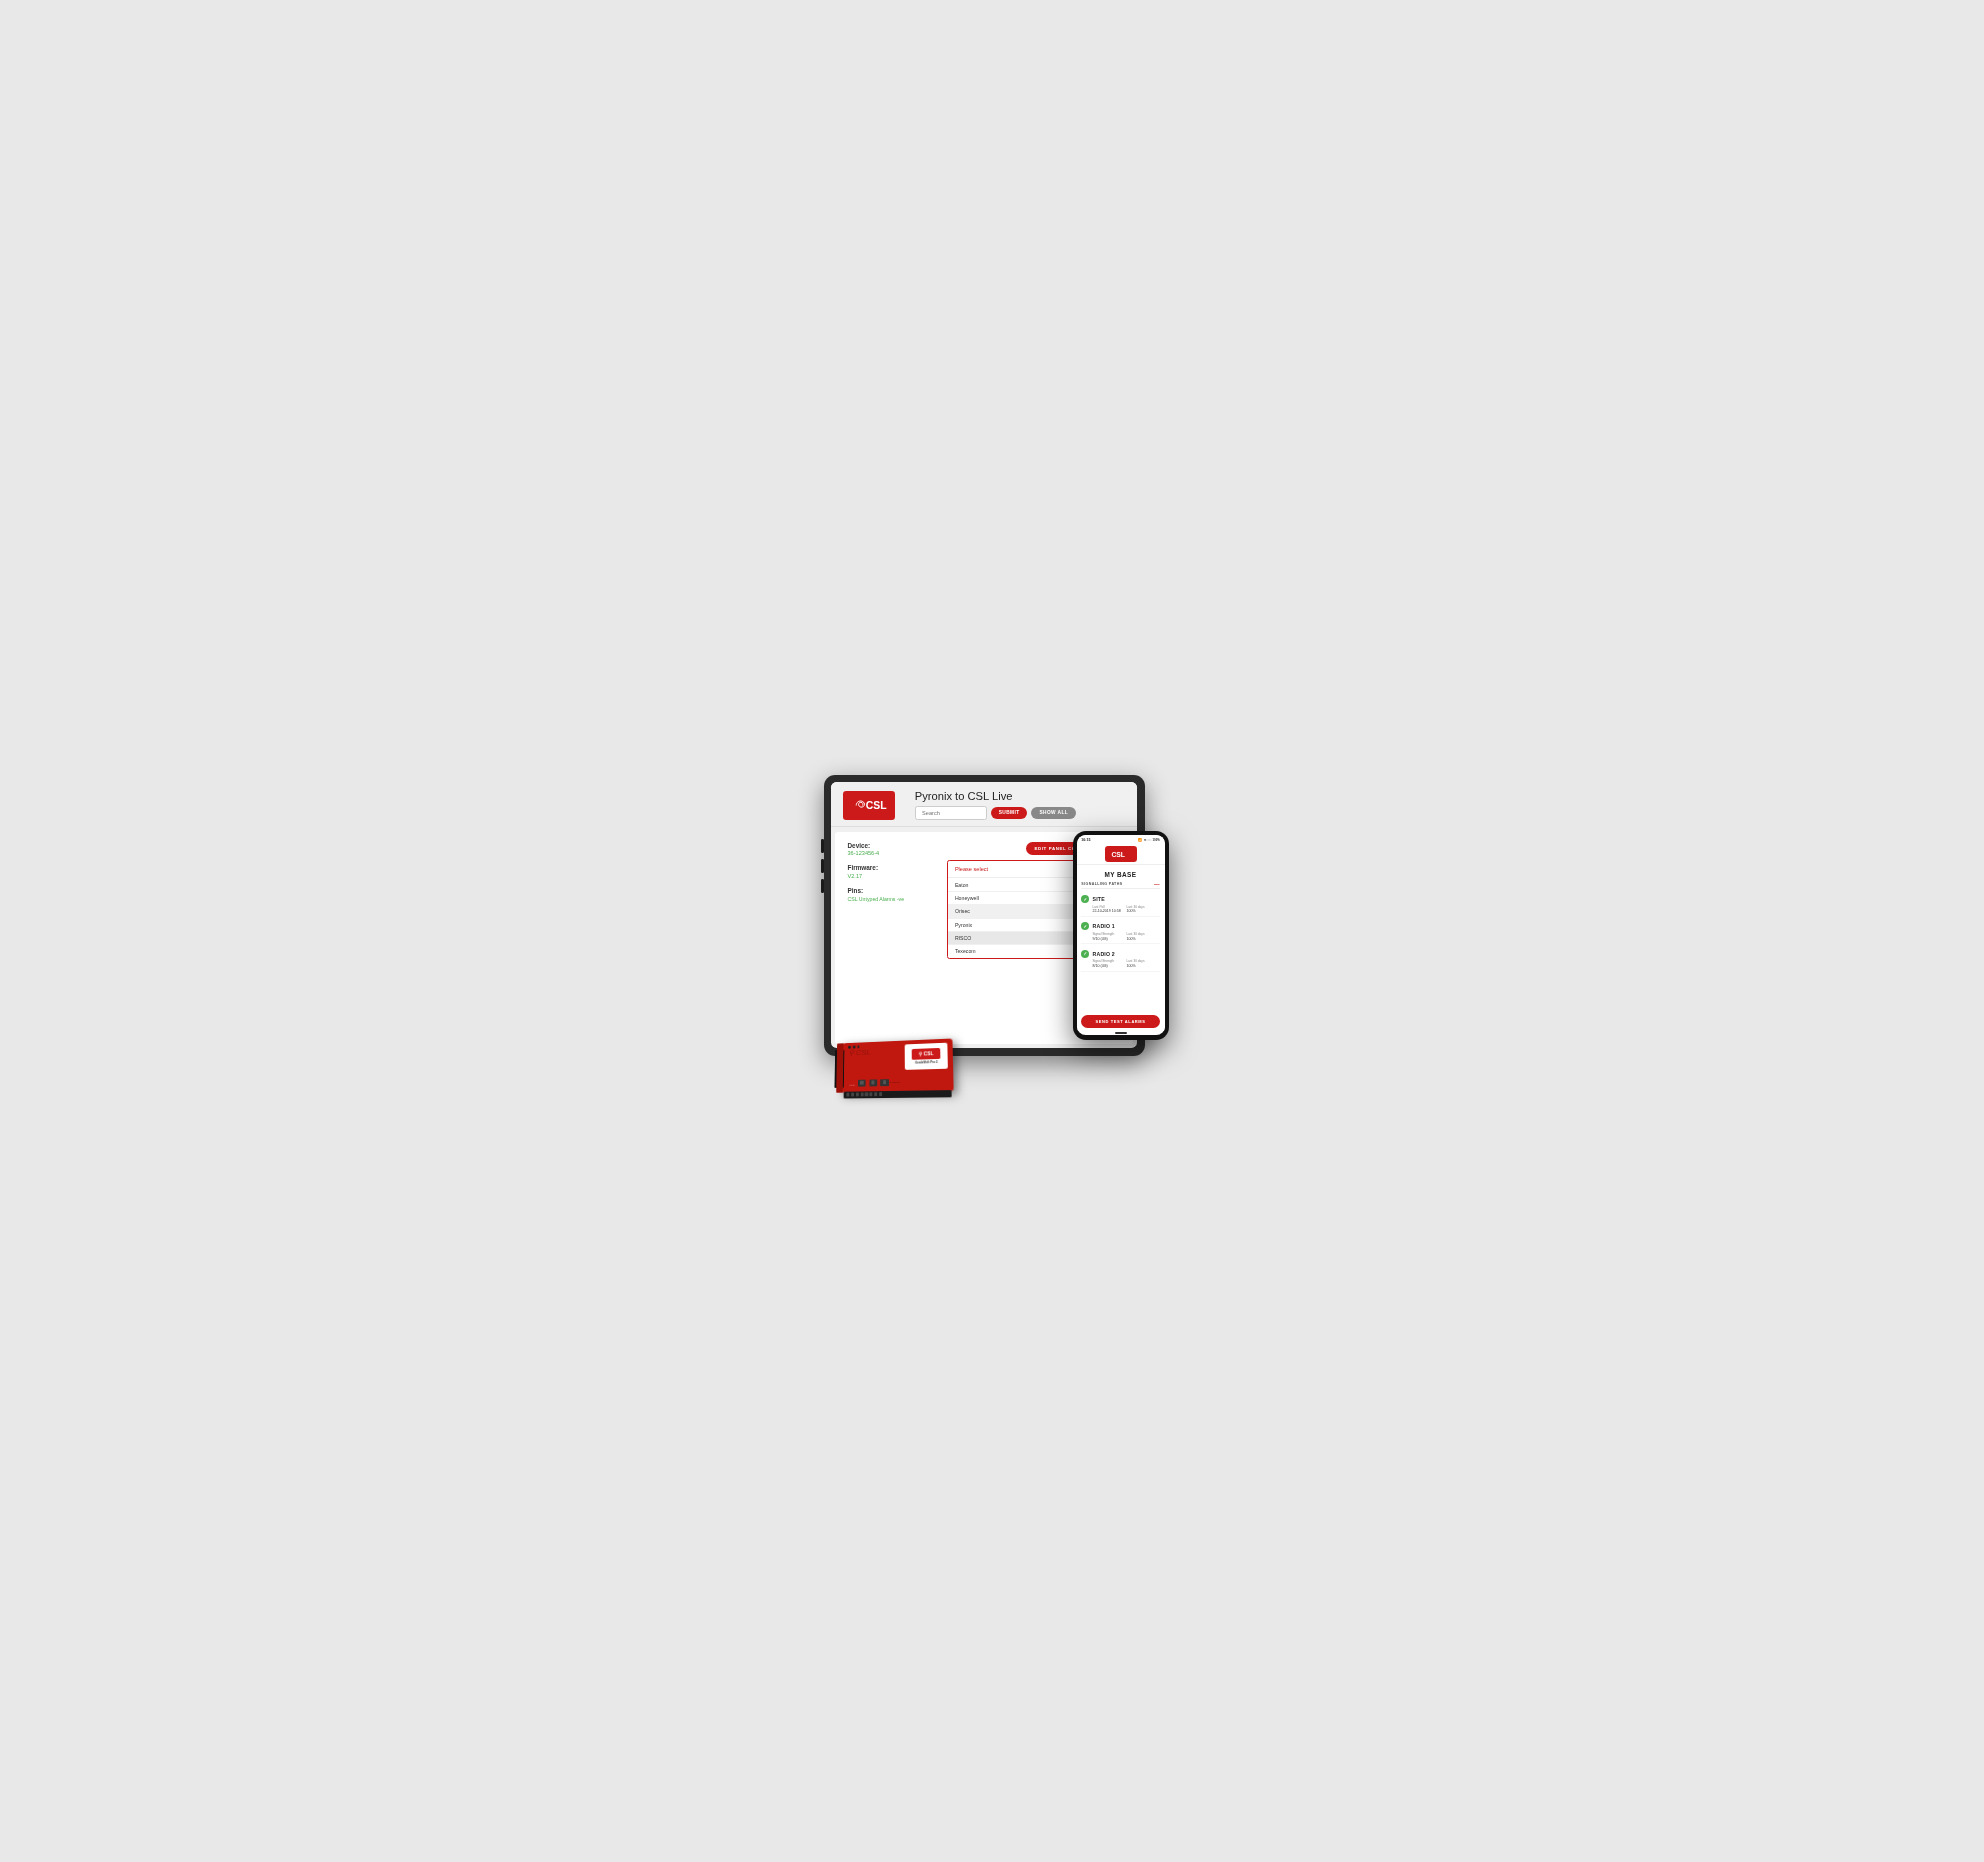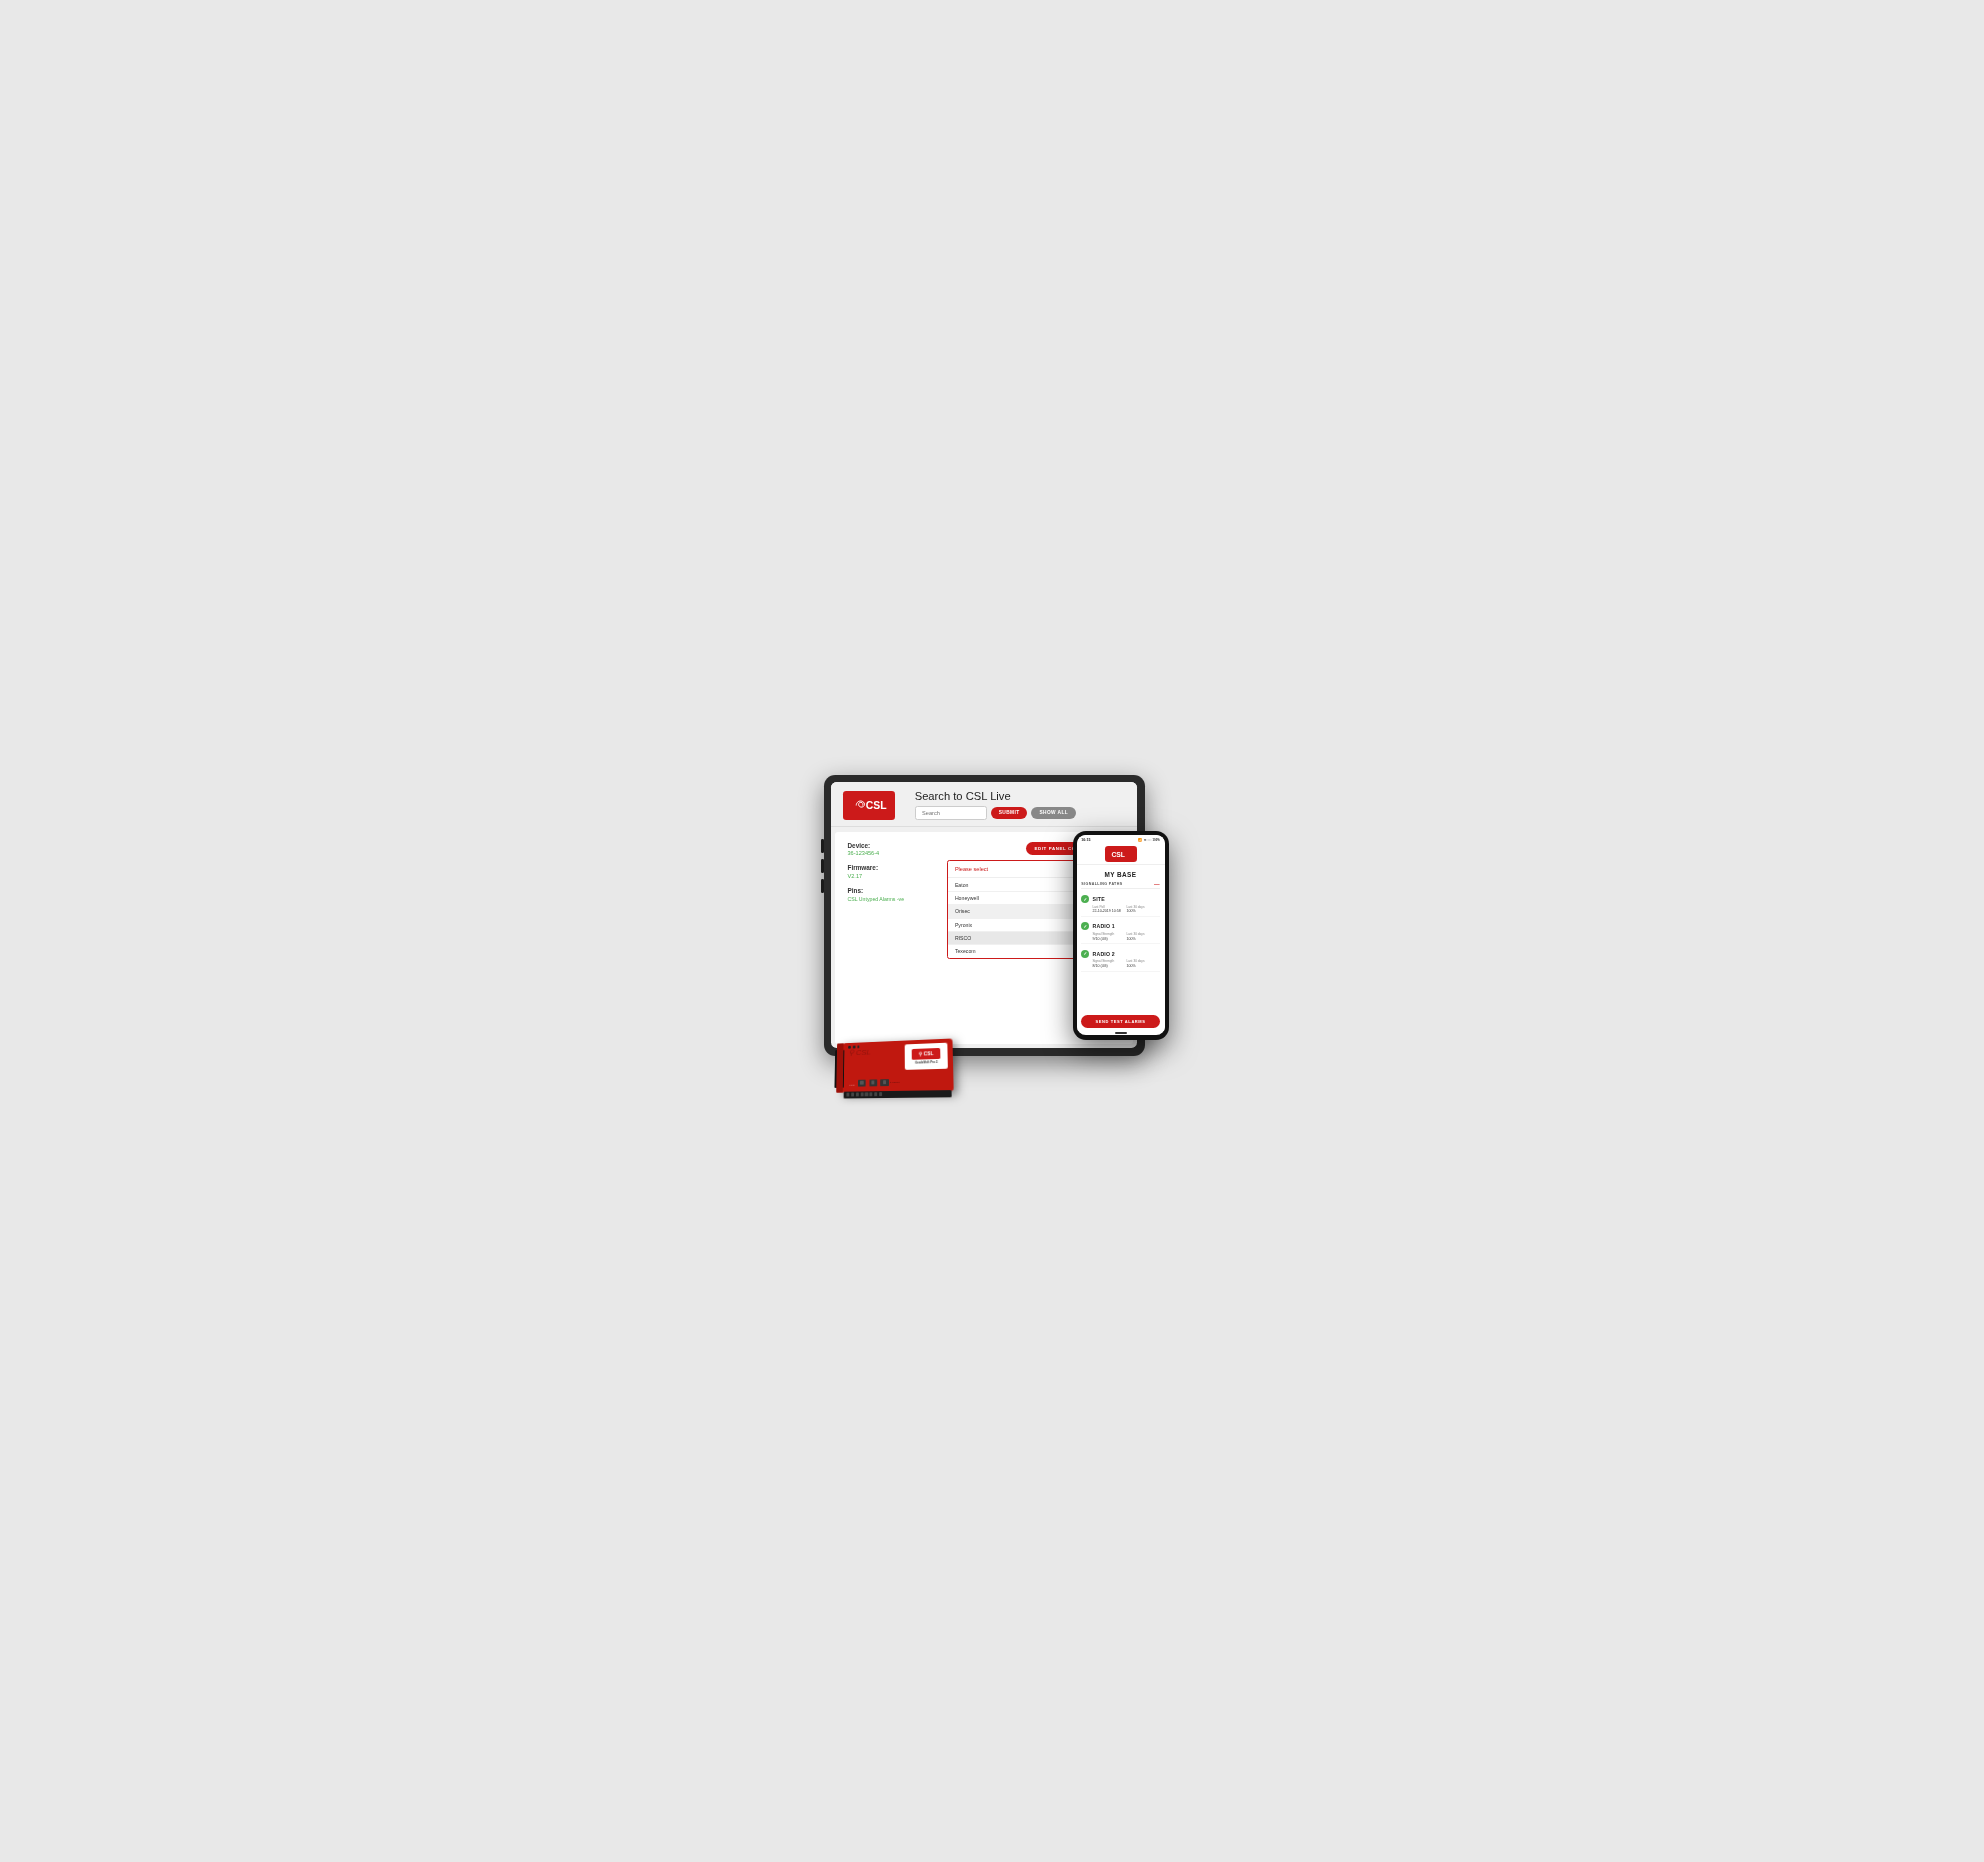--- a/index.html
+++ b/index.html
@@ -435,21 +435,21 @@
         <div class="csl-logo-tablet">
           <svg viewBox="0 0 100 52" fill="none">
 
             <g fill="white">
               <path d="M18 26 C18 18, 26 12, 34 16 C38 18, 40 22, 38 26 C36 30, 30 32, 26 28 C22 24, 24 18, 30 18 C34 18, 36 22, 34 26" stroke="white" stroke-width="2.5" fill="none"></path>
             </g>
             <text x="42" y="36" font-family="Arial" font-size="26" font-weight="700" fill="white">CSL</text>
           </svg>
         </div>
         <div style="flex:1; padding-left:4px;">
-          <div class="tablet-title">Search to CSL Live</div>
+          <div class="tablet-title">Pyronix to CSL Live</div>
           <div class="tablet-search-area" style="margin-top:3.2px;">
             <input class="search-input" type="text" placeholder="Search" style="">
             <button class="btn-submit">SUBMIT</button>
             <button class="btn-show-all">SHOW ALL</button>
           </div>
         </div>
       </div>
 
       <div class="tablet-content">
 

